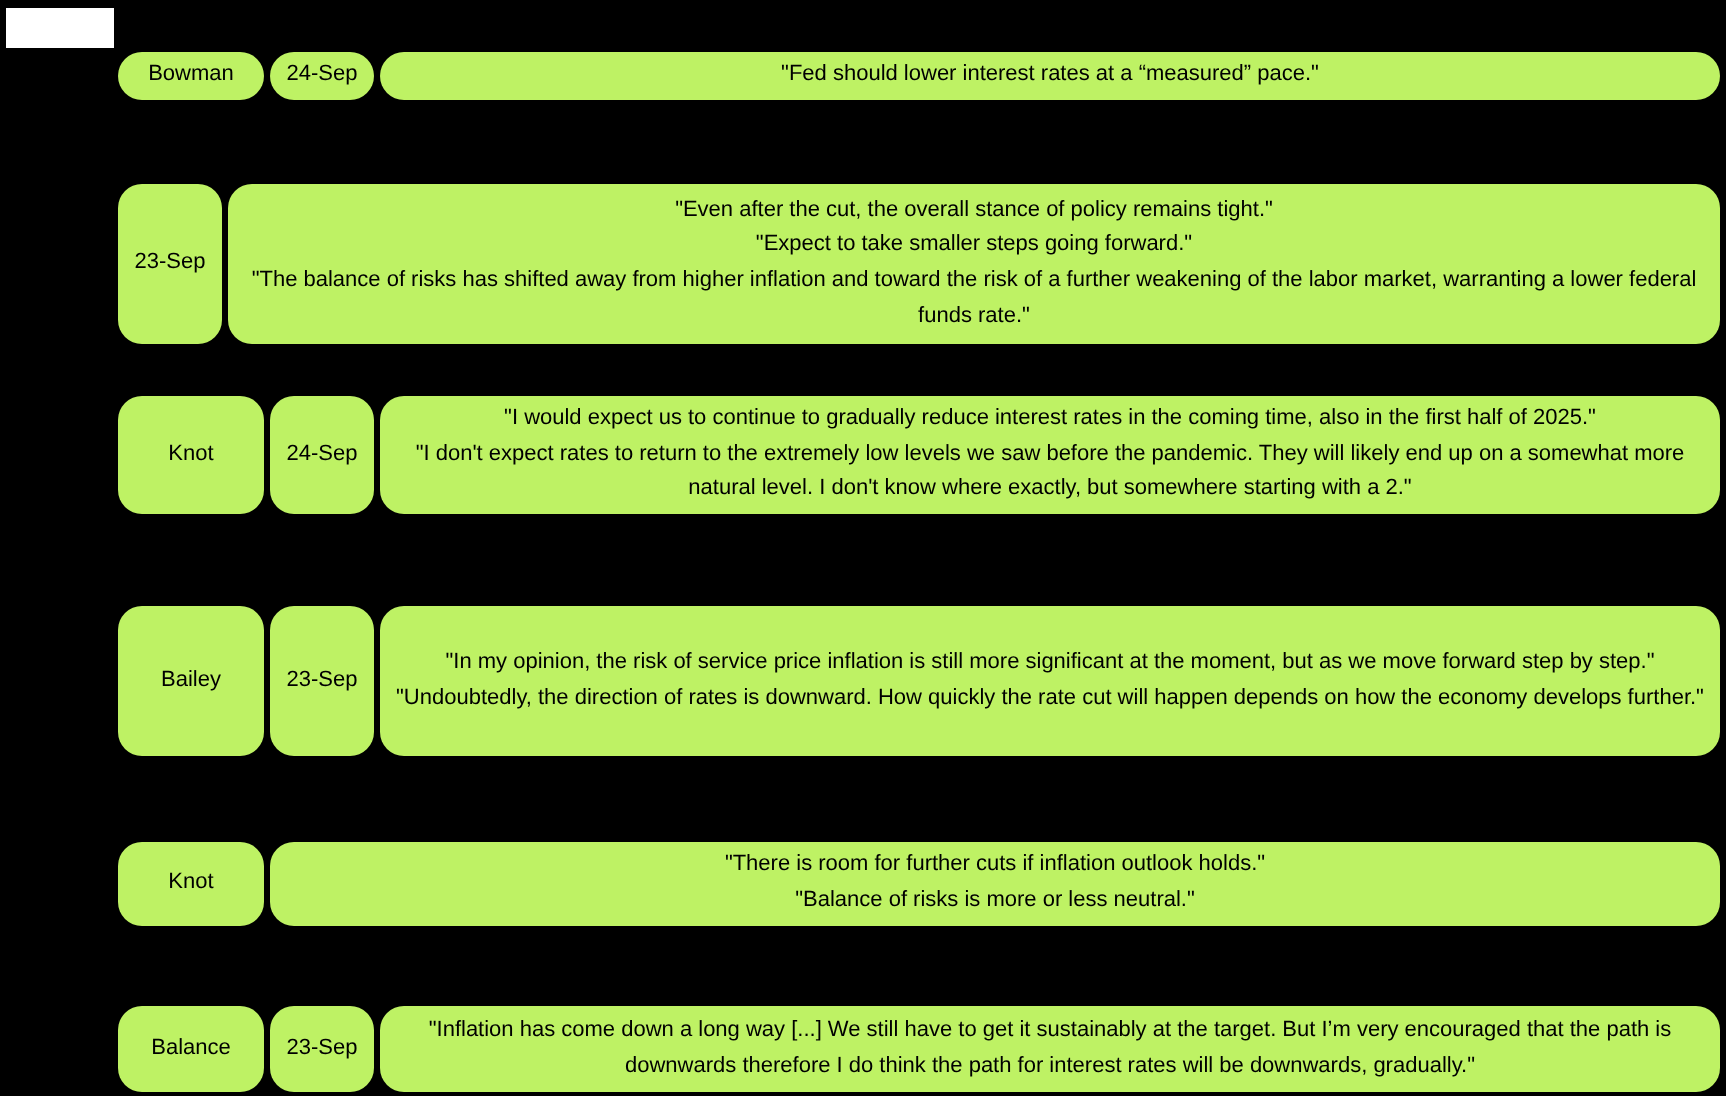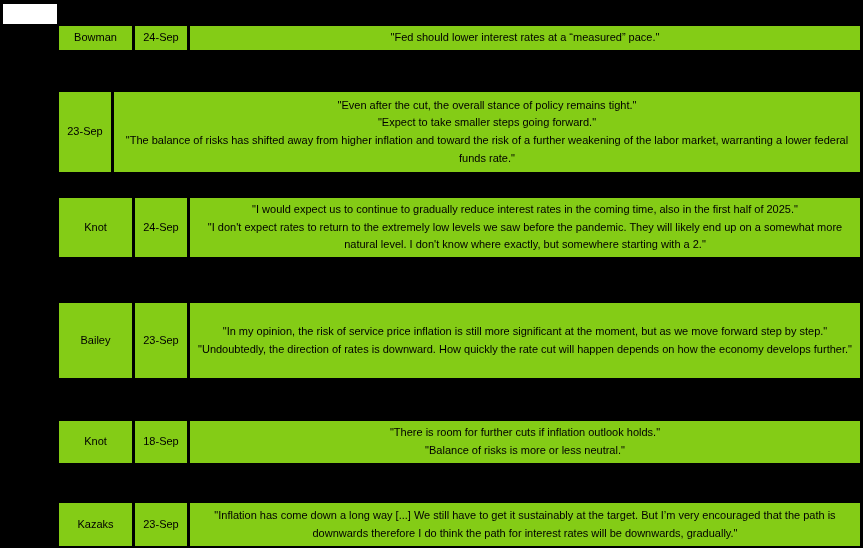--- a/index.html
+++ b/index.html
@@ -19,28 +19,29 @@
   }
   .row {
     position: absolute;
     left: 59px;
     width: 801px;
     display: flex;
     column-gap: 3px;
     background: #000000;
   }
   .cell {
-    background: #84cc16;
+    background: #bef264;
     display: flex;
     align-items: center;
     justify-content: center;
     font-size: 11px;
     line-height: 1.6;
     color: #000000;
     box-sizing: border-box;
+    border-radius: 12px;
   }
   .cell.name  { width: 73px; flex: 0 0 auto; }
   .cell.date  { width: 52px; flex: 0 0 auto; }
   .cell.quote {
     flex: 1 1 auto;
     flex-direction: column;
     text-align: center;
     padding: 1px 8px;
   }
   .qline { display: block; width: 100%; }
@@ -87,26 +88,25 @@
   <div class="cell name">Bailey</div>
   <div class="cell date">23-Sep</div>
   <div class="cell quote">
     <span class="qline">"In my opinion, the risk of service price inflation is still more significant at the moment, but as we move forward step by step."</span>
     <span class="qline">"Undoubtedly, the direction of rates is downward. How quickly the rate cut will happen depends on how the economy develops further."</span>
   </div>
 </div>
 
 <div class="row" id="row-4">
   <div class="cell name">Knot</div>
-  <div class="cell date">18-Sep</div>
   <div class="cell quote">
     <span class="qline">"There is room for further cuts if inflation outlook holds."</span>
     <span class="qline">"Balance of risks is more or less neutral."</span>
   </div>
 </div>
 
 <div class="row" id="row-5">
-  <div class="cell name">Kazaks</div>
+  <div class="cell name">Balance</div>
   <div class="cell date">23-Sep</div>
   <div class="cell quote">
     <span class="qline">"Inflation has come down a long way [...] We still have to get it sustainably at the target. But I’m very encouraged that the path is downwards therefore I do think the path for interest rates will be downwards, gradually."</span>
   </div>
 </div>
 
 </body></html>

